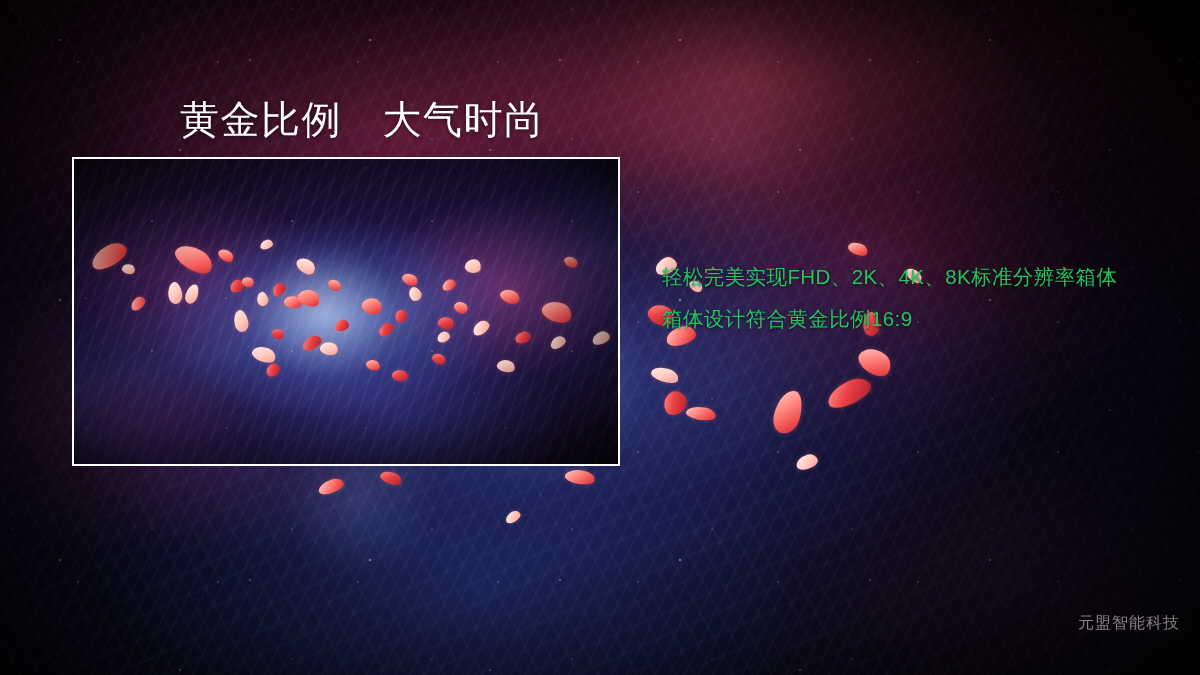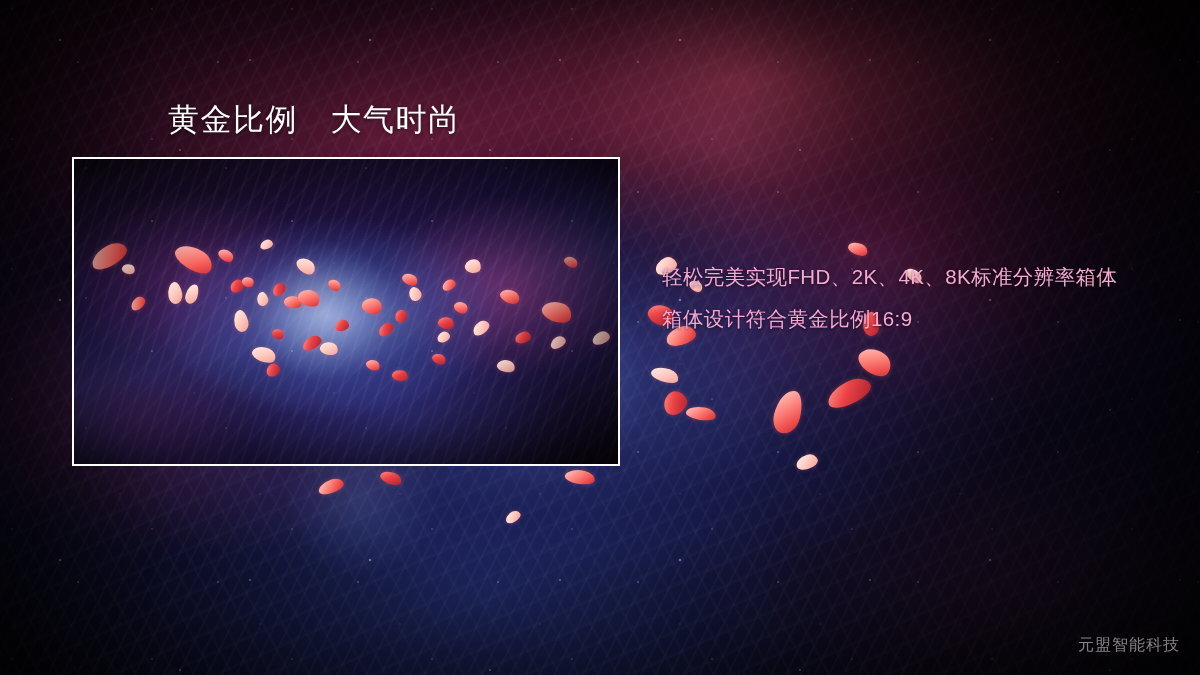--- a/index.html
+++ b/index.html
@@ -150,49 +150,49 @@
   .petal.pale {
     background: linear-gradient(140deg, #fff0ec 0%, #ffd0c6 45%, #f39c94 100%);
   }
   .petal.deep {
     background: linear-gradient(135deg, #ff9b90 0%, #ec4246 45%, #a81f2e 100%);
   }
 
   
   #title {
     position: absolute;
-    left: 168px;
+    left: 180px;
     top: 100px;
-    font-size: 31px;
+    font-size: 39px;
     line-height: 40px;
     color: #ffffff;
     letter-spacing: 1.5px;
     white-space: pre;
     text-shadow: 0 1px 4px rgba(0,0,0,0.55);
   }
 
   #body-text {
     position: absolute;
     left: 662px;
     top: 256px;
     width: 500px;
   }
   .body-line {
     font-size: 20.5px;
     line-height: 42px;
-    color: #f9a8d4;
+    color: #22c55e;
     letter-spacing: 0.4px;
     white-space: nowrap;
     text-shadow: 0 1px 3px rgba(0,0,0,0.6);
   }
 
   #watermark {
     position: absolute;
     left: 1078px;
-    top: 634px;
+    top: 612px;
     font-size: 16px;
     line-height: 22px;
     color: rgba(215,205,210,0.62);
     letter-spacing: 1px;
     white-space: nowrap;
   }
 </style>
 </head>
 <body>
 

